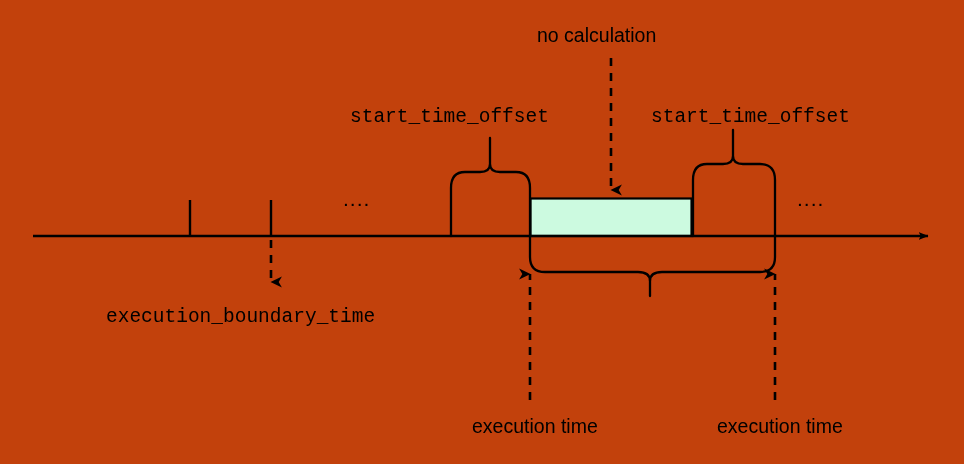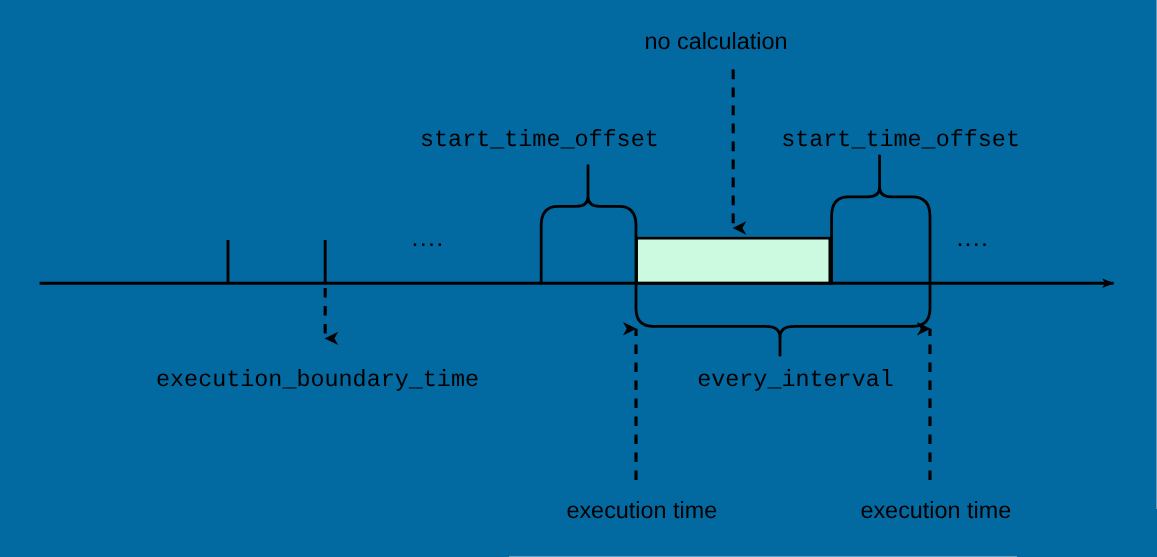--- a/index.html
+++ b/index.html
@@ -4,21 +4,21 @@
 <style>
   html, body {
     margin: 0;
     padding: 0;
     background: #ffffff;
   }
   #canvas {
     position: relative;
     width: 964px;
     height: 464px;
-    background: #0369a1;
+    background: #c2410c;
     overflow: hidden;
     font-family: "Liberation Sans", sans-serif;
   }
   #canvas svg {
     position: absolute;
     left: 0;
     top: 0;
   }
   .lbl {
     position: absolute;
@@ -28,21 +28,20 @@
     user-select: none;
   }
   .lbl-mono-sans {
     font-family: Liberation Mono, monospace;
     font-size: 19.5px;
     letter-spacing: 0px;
   }
   .lbl-mono-serif {
     font-family: "Liberation Mono", "DejaVu Sans Mono", monospace;
     font-size: 19.5px;
-    margin-left: 24px;
   }
   .lbl-sans {
     font-family: "Liberation Sans", "DejaVu Sans", sans-serif;
     font-size: 19.5px;
   }
 </style>
 </head>
 <body>
 
 <div id="canvas">
@@ -121,21 +120,20 @@
   </svg>
 
   <div class="lbl lbl-sans" style="left:537px; top:26px;">no calculation</div>
 
   <div class="lbl lbl-mono-sans" style="left:350px; top:108px;">start_time_offset</div>
 
   <div class="lbl lbl-mono-sans" style="left:651px; top:108px;">start_time_offset</div>
 
   <div class="lbl lbl-mono-serif" style="left:106px; top:308px;">execution_boundary_time</div>
 
-  <div class="lbl lbl-mono-serif" style="left:557px; top:308px;">every_interval</div>
 
   <div class="lbl lbl-sans" style="left:472px; top:417px;">execution time</div>
 
   <div class="lbl lbl-sans" style="left:717px; top:417px;">execution time</div>
 
   <div class="lbl lbl-sans" style="left:343px; top:188px; font-size:21px; letter-spacing:1px;">....</div>
 
   <div class="lbl lbl-sans" style="left:797px; top:188px; font-size:21px; letter-spacing:1px;">....</div>
 
 </div>

